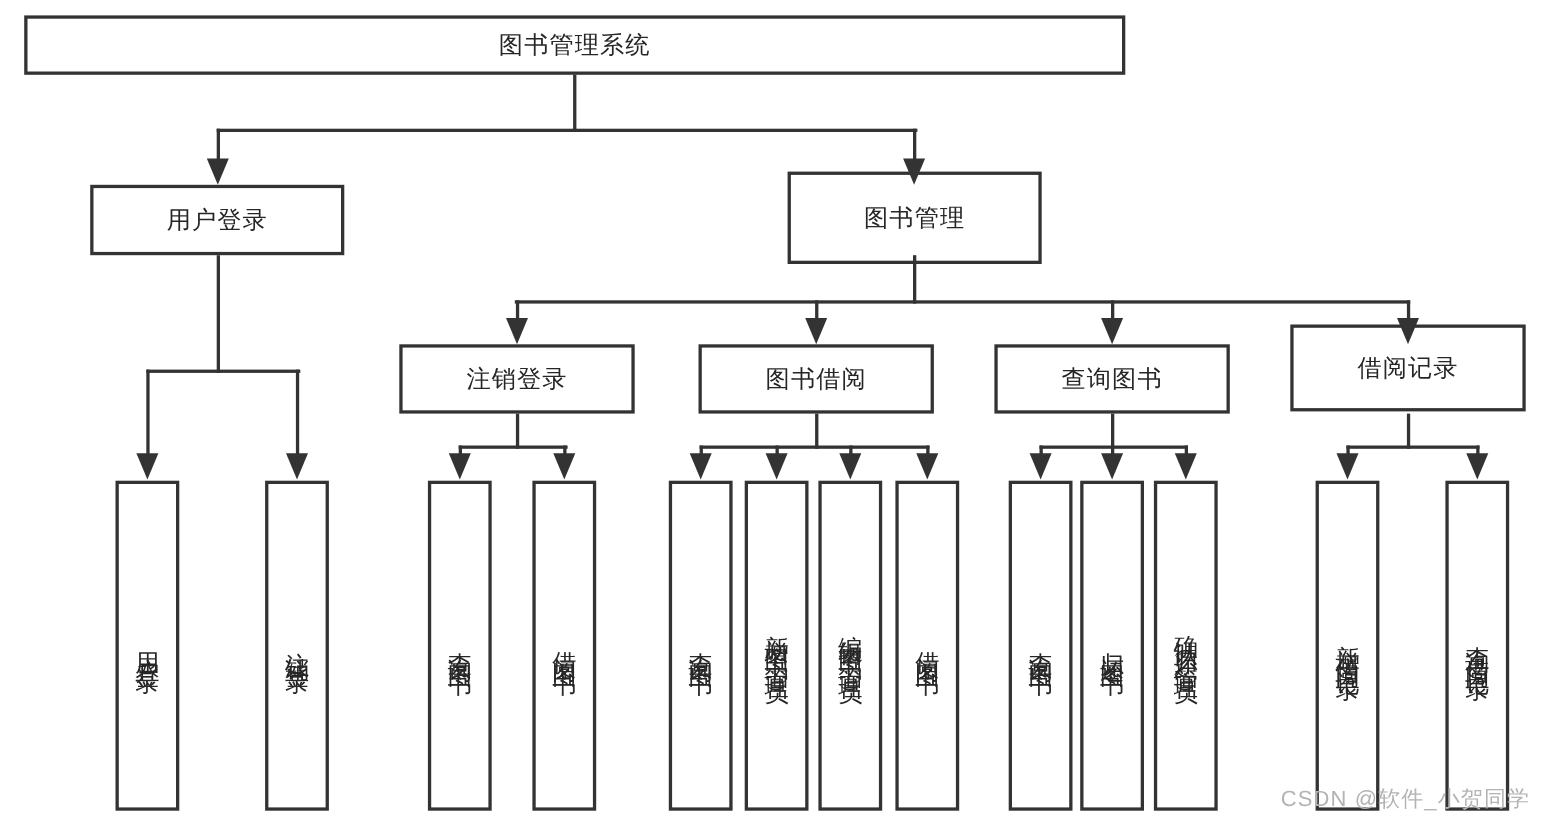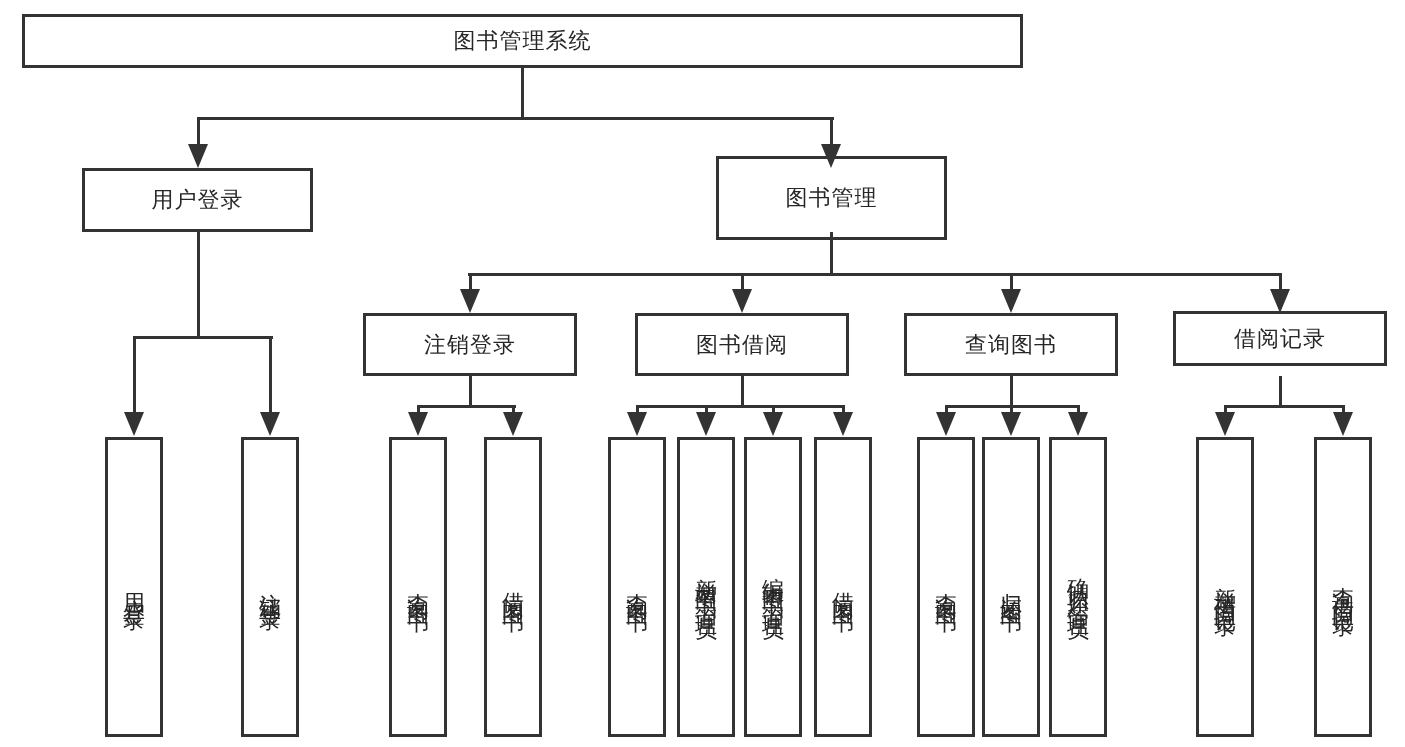--- a/index.html
+++ b/index.html
@@ -50,21 +50,21 @@
   </div>
 
   <div class="box hbox" style="left:635px;top:313px;width:214px;height:63px">
     <span>图书借阅</span>
   </div>
 
   <div class="box hbox" style="left:904px;top:313px;width:214px;height:63px">
     <span>查询图书</span>
   </div>
 
-  <div class="box hbox" style="left:1173px;top:311px;width:214px;height:55px">
+  <div class="box hbox" style="left:1173px;top:295px;width:214px;height:79px">
     <span>借阅记录</span>
   </div>
 
   <div class="box vbox" style="left:105px;top:437px;width:58px;height:300px">
     <span>用户登录</span>
   </div>
   <div class="box vbox" style="left:241px;top:437px;width:58px;height:300px">
     <span>注销登录</span>
   </div>
 
@@ -157,14 +157,15 @@
   <div class="vline" style="left:1077px;top:405px;height:16px"></div>
   <div class="arrow" style="left:1068px;top:412px"></div>
 
   <div class="vline" style="left:1279px;top:376px;height:32px"></div>
   <div class="hline" style="left:1224px;top:405px;width:121px"></div>
   <div class="vline" style="left:1224px;top:405px;height:16px"></div>
   <div class="arrow" style="left:1215px;top:412px"></div>
   <div class="vline" style="left:1342px;top:405px;height:16px"></div>
   <div class="arrow" style="left:1333px;top:412px"></div>
 
+  <div class="watermark">CSDN @软件_小贺同学</div>
 
 </div>
 
 </body></html>

